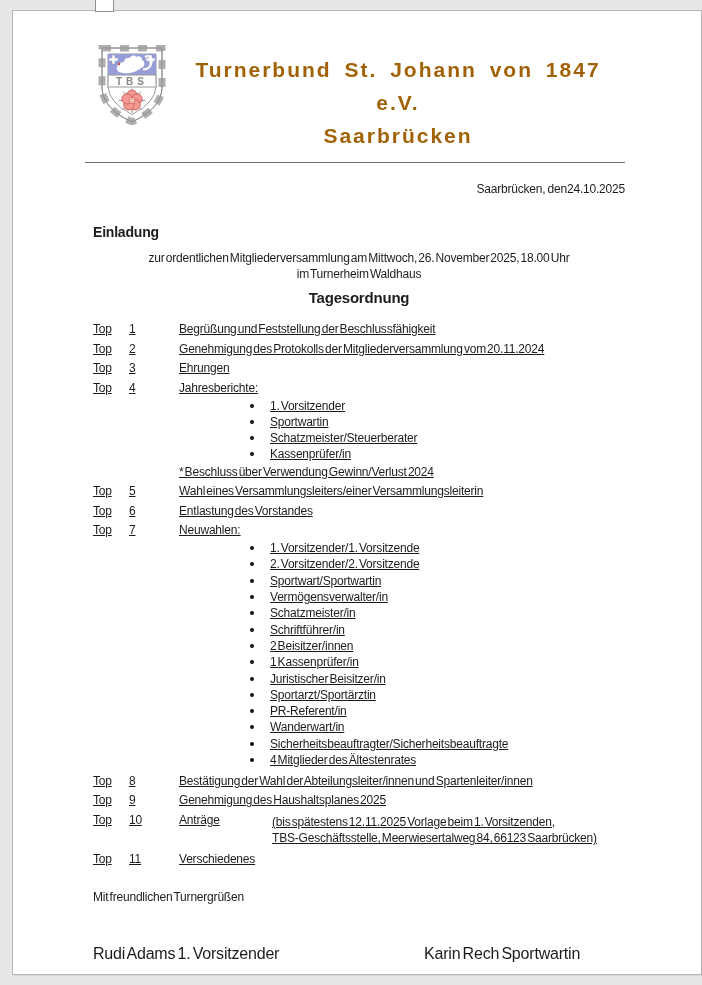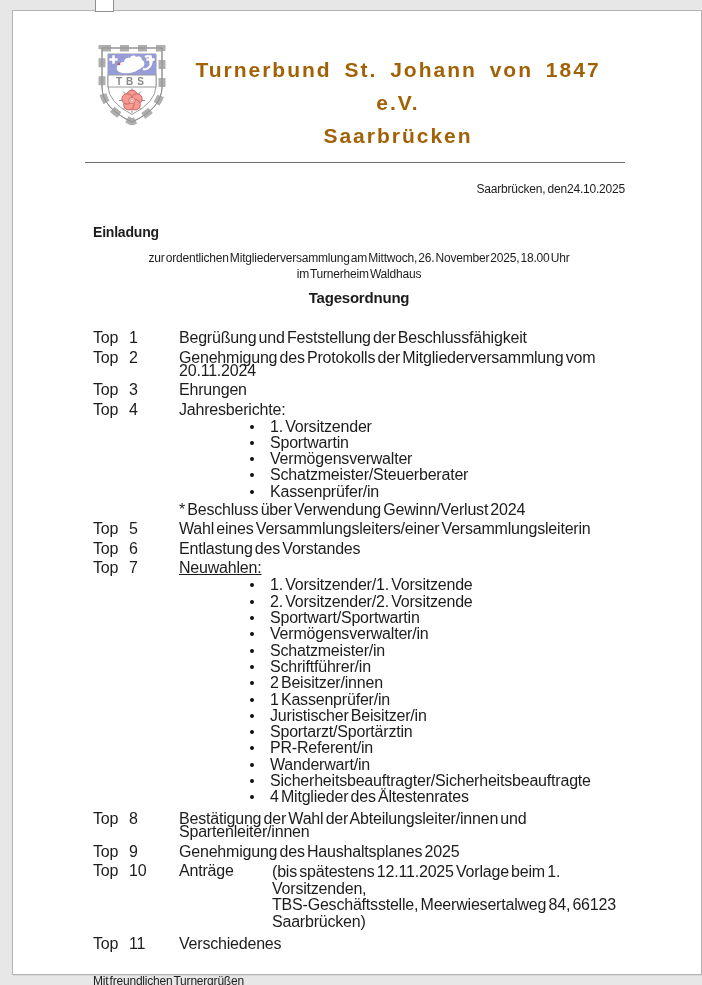--- a/index.html
+++ b/index.html
@@ -31,21 +31,21 @@
   }
   .hrline{border-top:1px solid #6e6e6e;margin:10px 0 0 -8px;width:540px;height:0;}
 
   .date{text-align:right;margin-top:19px;font-size:12px;letter-spacing:-0.2px;word-spacing:-1px;}
 
   .h-einladung{font-weight:bold;font-size:14px;line-height:17px;margin-top:28px;letter-spacing:-0.2px;}
   .invite{text-align:center;font-size:12px;line-height:16px;margin-top:9px;letter-spacing:-0.2px;word-spacing:-2px;}
   .h-tagesordnung{text-align:center;font-weight:bold;font-size:15px;line-height:18px;margin-top:7px;letter-spacing:-0.2px;}
 
   
-  .agenda{margin-top:24px;font-size:16px;letter-spacing:-0.2px;word-spacing:-2px;}
+  .agenda{margin-top:16px;font-size:12px;letter-spacing:-0.2px;word-spacing:-2px;text-decoration:underline;}
   .agenda-item{display:flex;margin-bottom:6.5px;line-height:13px;}
   .top-label{width:36px;flex:0 0 36px;}
   .top-num{width:50px;flex:0 0 50px;}
   .item-body{flex:1;}
   .u{text-decoration:underline;}
   ul.bullets{list-style:none;margin:3px 0 0 0;padding:0;line-height:16.3px;}
   ul.bullets li{position:relative;padding-left:91px;}
   ul.bullets li::before{
     content:"";position:absolute;left:71px;top:6px;
     width:4px;height:4px;border-radius:50%;background:#111;
@@ -140,21 +140,20 @@
           <span class="top-label">Top</span>
           <span class="top-num">3</span>
           <div class="item-body"><span class="item-text">Ehrungen</span></div>
         </div>
         <div class="agenda-item">
           <span class="top-label">Top</span>
           <span class="top-num">4</span>
           <div class="item-body"><span class="item-text">Jahresberichte:</span><ul class="bullets">
               <li>1. Vorsitzender</li>
               <li>Sportwartin</li>
-              <li>Vermögensverwalter</li>
               <li>Schatzmeister/Steuerberater</li>
               <li>Kassenprüfer/in</li>
             </ul><div class="note">* Beschluss über Verwendung Gewinn/Verlust 2024</div></div>
         </div>
         <div class="agenda-item">
           <span class="top-label">Top</span>
           <span class="top-num">5</span>
           <div class="item-body"><span class="item-text">Wahl eines Versammlungsleiters/einer Versammlungsleiterin</span></div>
         </div>
         <div class="agenda-item">

